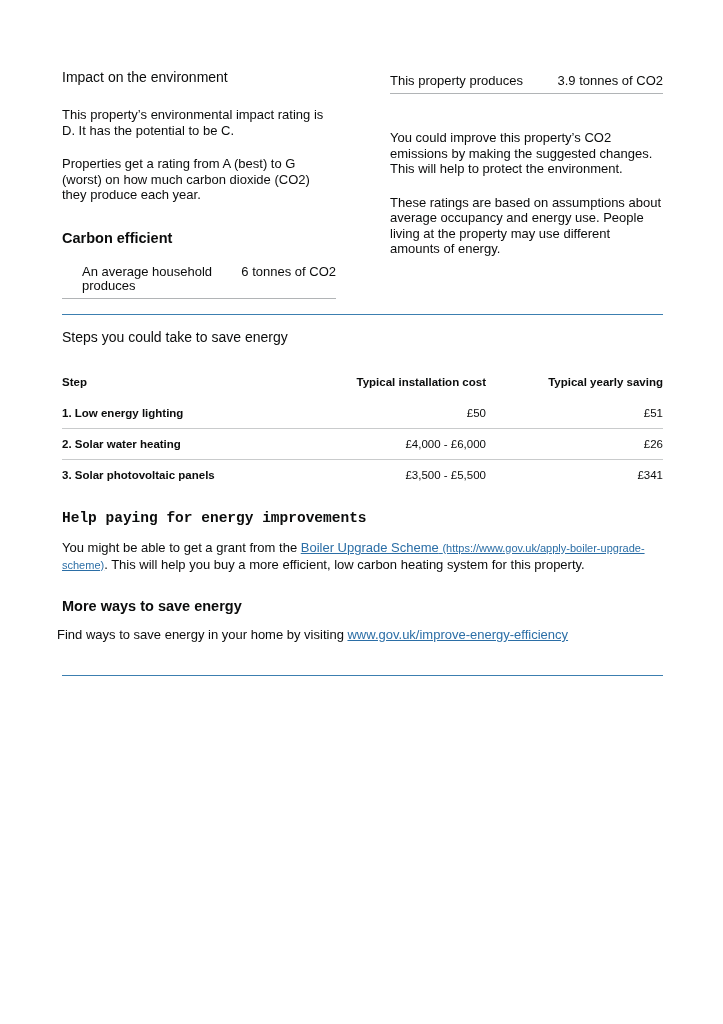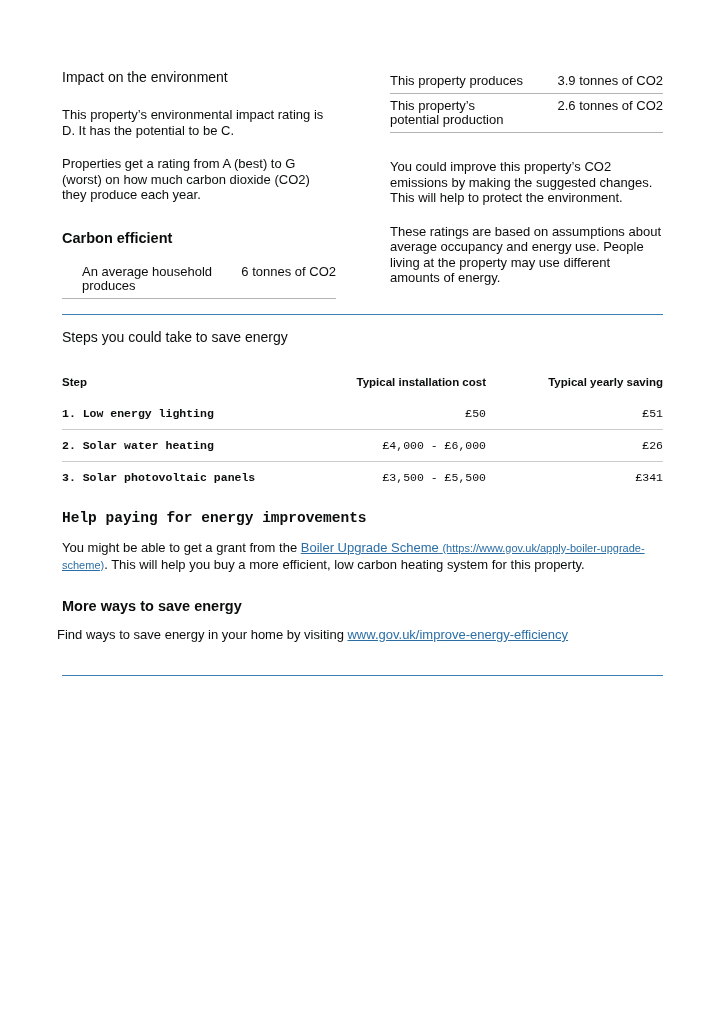--- a/index.html
+++ b/index.html
@@ -13,21 +13,21 @@
   h2.main { font-size: 14px; font-weight: normal; margin: 0; line-height: 22px; }
   h3.sub { font-size: 14.5px; font-weight: bold; margin: 0; line-height: 18px; }
   p { font-size: 13px; line-height: 15.5px; margin: 0; }
   .kv { display: flex; justify-content: space-between; font-size: 13px; line-height: 14px; border-bottom: 1px solid #b1b4b6; }
   .kv .k { flex: 0 0 auto; }
   .kv .v { flex: 0 0 auto; text-align: right; }
   .rule-blue { position: absolute; left: 62px; width: 601px; height: 0; border-top: 1px solid #3c7fb0; }
   table.steps { position: absolute; left: 62px; top: 372px; width: 601px; border-collapse: collapse; font-size: 11.5px; font-weight: bold; }
   table.steps th { font-weight: bold; padding: 4px 0 10px 0; text-align: left; }
   table.steps th.r, table.steps td.r { text-align: right; }
-  table.steps td { padding: 9px 0 9px 0; border-bottom: 1px solid #c9cbcc; font-family: Liberation Mono, monospace; }
+  table.steps td { padding: 9px 0 9px 0; border-bottom: 1px solid #c9cbcc; }
   table.steps td.cost { font-weight: normal; }
   table.steps tr:last-child td { border-bottom: none; }
   a.link { color: #2b6ea6; text-decoration: underline; }
   .small-url { font-size: 11px; }
 </style>
 </head>
 <body>
 
 <div class="col-left">
   <h2 class="main">Impact on the environment</h2>
@@ -38,25 +38,21 @@
     <span class="k" style="width:140px;margin-left:20px;">An average household produces</span>
     <span class="v">6 tonnes of CO2</span>
   </div>
 </div>
 
 <div class="col-right">
   <div class="kv" style="margin-top:8px; padding-bottom:5px;">
     <span class="k">This property produces</span>
     <span class="v">3.9 tonnes of CO2</span>
   </div>
-  <div class="kv" style="margin-top:5px; padding-bottom:5px;">
-    <span class="k" style="width:130px;">This property’s potential production</span>
-    <span class="v">2.6 tonnes of CO2</span>
-  </div>
-  <p style="margin-top:26px;">You could improve this property’s CO2 emissions by making the suggested changes. This will help to protect the environment.</p>
+  <p style="margin-top:36px;">You could improve this property’s CO2 emissions by making the suggested changes. This will help to protect the environment.</p>
   <p style="margin-top:18px;">These ratings are based on assumptions about average occupancy and energy use. People living at the property may use different amounts of energy.</p>
 </div>
 
 <div class="rule-blue" style="top:314px;"></div>
 
 <h2 class="main" style="position:absolute; left:62px; top:326px;">Steps you could take to save energy</h2>
 
 <table class="steps">
   <thead>
     <tr>

